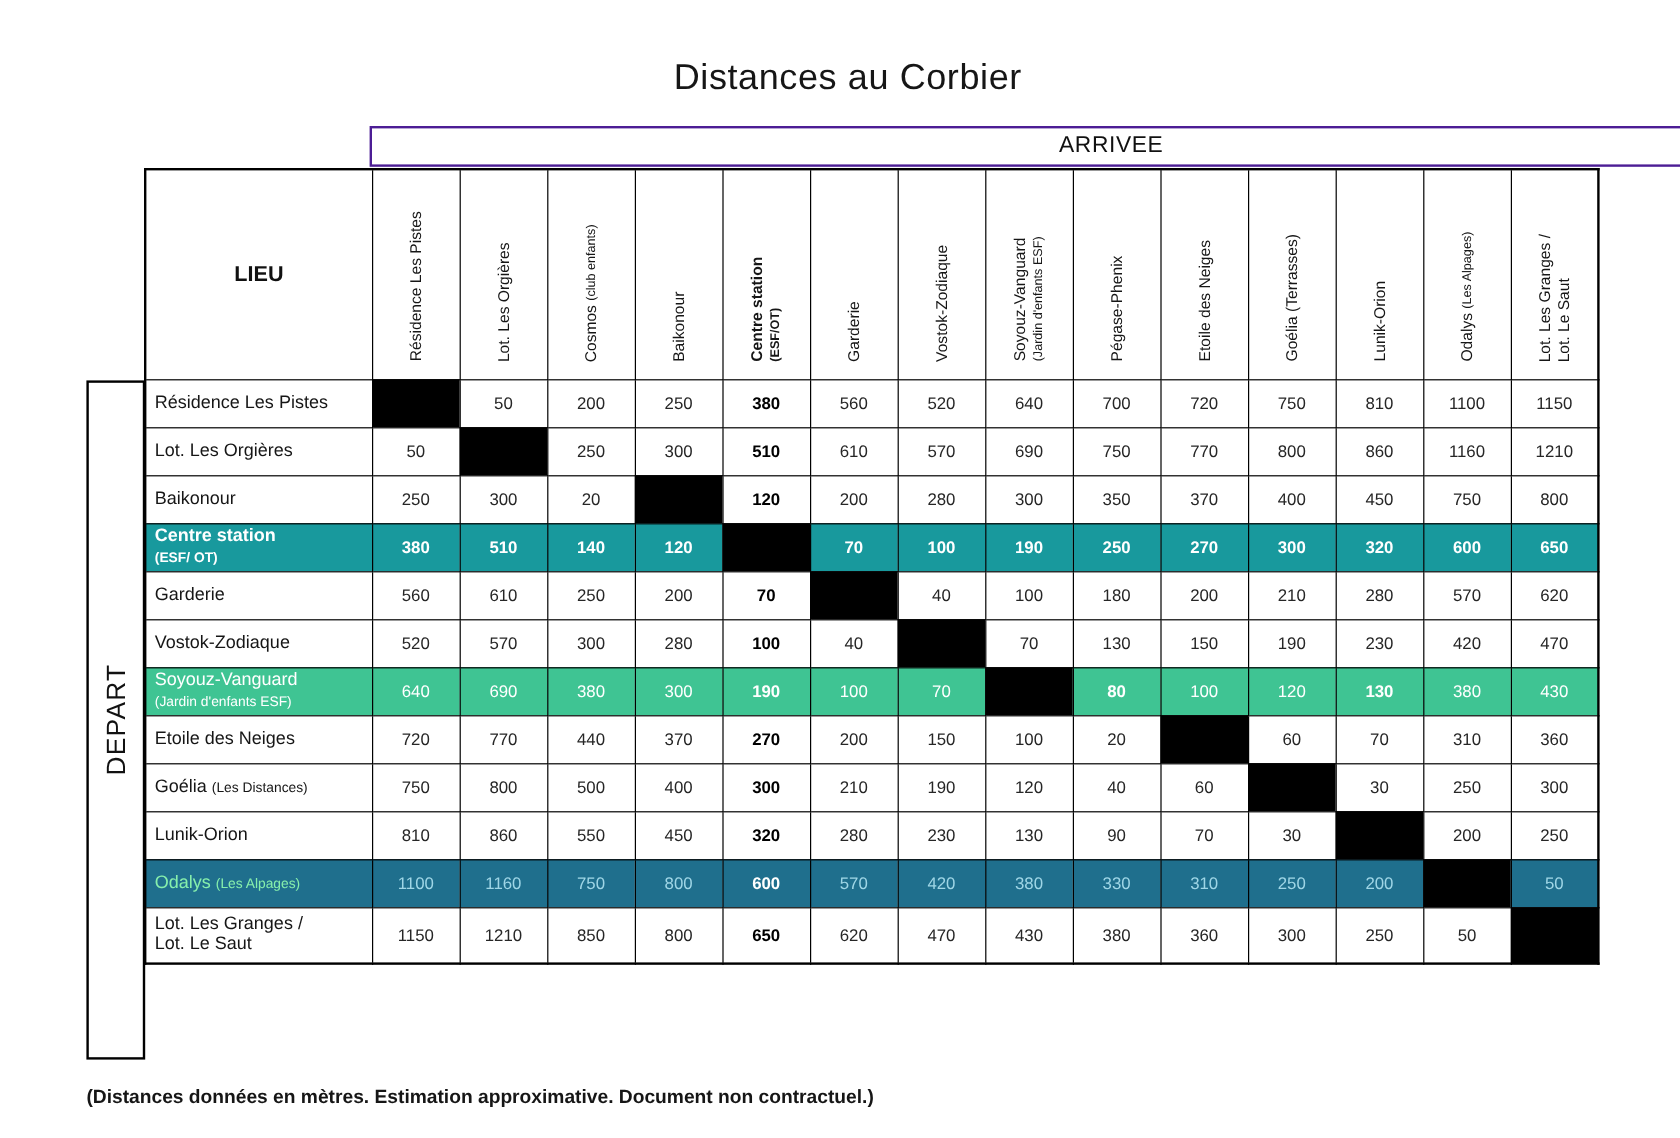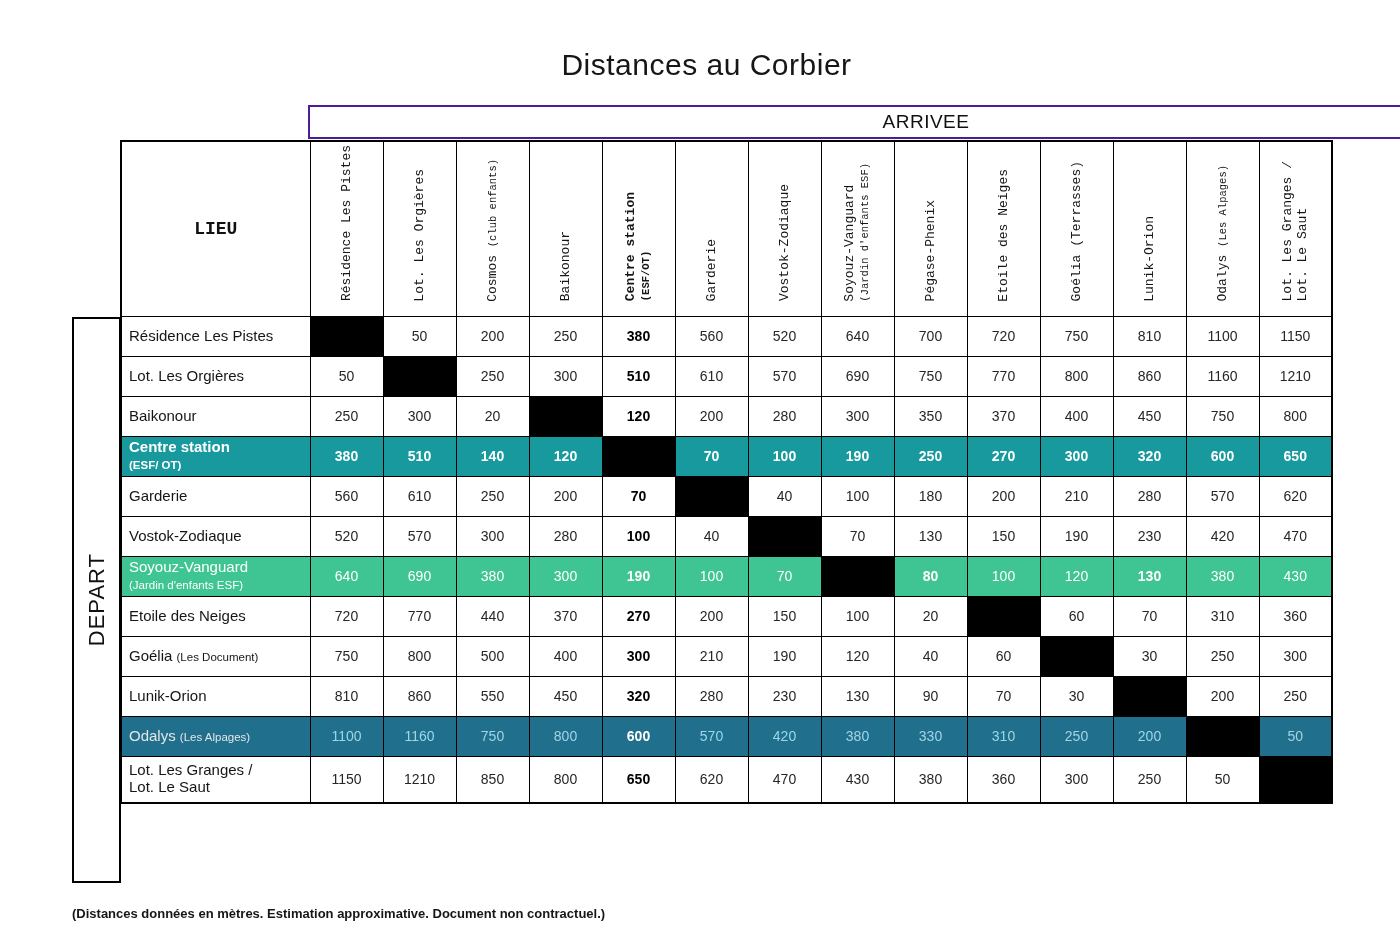--- a/index.html
+++ b/index.html
@@ -36,21 +36,21 @@
   }
 
   table.matrix {
     position: absolute; top: 140px; left: 120px;
     border-collapse: collapse; table-layout: fixed;
     width: 1211px;
     border: 2px solid #000;
   }
   .matrix th, .matrix td { border: 1px solid #000; }
 
-  thead tr { height: 175px; font-family: Liberation Mono, monospace; }
+  thead tr { height: 175px; }
   th.lieu {
     vertical-align: middle; text-align: center;
     font-size: 18px; font-weight: bold; color: #111;
   }
   th.colhead {
     vertical-align: bottom; text-align: center;
     padding-bottom: 9px; font-weight: 400;
   }
   .vtext {
     display: inline-block;
@@ -78,29 +78,29 @@
   td.diag { background: var(--diag, #000); }
 
   tr.teal th.rowlabel, tr.teal td.val { background: var(--teal, #18999d); color: #fff; }
   tr.teal td.val { font-weight: bold; }
   tr.teal th.rowlabel { font-weight: bold; }
 
   tr.green th.rowlabel, tr.green td.val { background: var(--green, #3fc493); color: #fff; }
   tr.green td.val.bold { color: #fff; }
 
   tr.dark-blue th.rowlabel, tr.dark-blue td.val { background: var(--darkblue, #1f6f8d); }
-  tr.dark-blue th.rowlabel { color: #e5e5e5; }
+  tr.dark-blue th.rowlabel { color: #86efac; }
   tr.dark-blue td.val { color: var(--darkblue-num, #9fd6e6); }
   tr.dark-blue td.val.bold { color: #fff; }
 
   tr.teal td.diag, tr.green td.diag, tr.dark-blue td.diag { background: var(--diag, #000); }
 
   .footer-note {
     position: absolute; top: 906px; left: 72px;
-    font-size: 13px; font-weight: bold; color: #161616;
+    font-size: 16px; font-weight: bold; color: #161616;
   }
 </style>
 </head>
 <body>
 
 <div class="page">
 
   <div class="title">Distances au Corbier</div>
 
   <div class="arrivee-box">
@@ -279,21 +279,21 @@
           <td class="val">150</td>
           <td class="val">100</td>
           <td class="val">20</td>
           <td class="diag"></td>
           <td class="val">60</td>
           <td class="val">70</td>
           <td class="val">310</td>
           <td class="val">360</td>
         </tr>
         <tr>
-          <th class="rowlabel"><span>Goélia </span><span class="small">(Les Document)</span></th>
+          <th class="rowlabel"><span>Goélia </span><span class="small">(Les Distances)</span></th>
           <td class="val">750</td>
           <td class="val">800</td>
           <td class="val">500</td>
           <td class="val">400</td>
           <td class="val bold">300</td>
           <td class="val">210</td>
           <td class="val">190</td>
           <td class="val">120</td>
           <td class="val">40</td>
           <td class="val">60</td>

